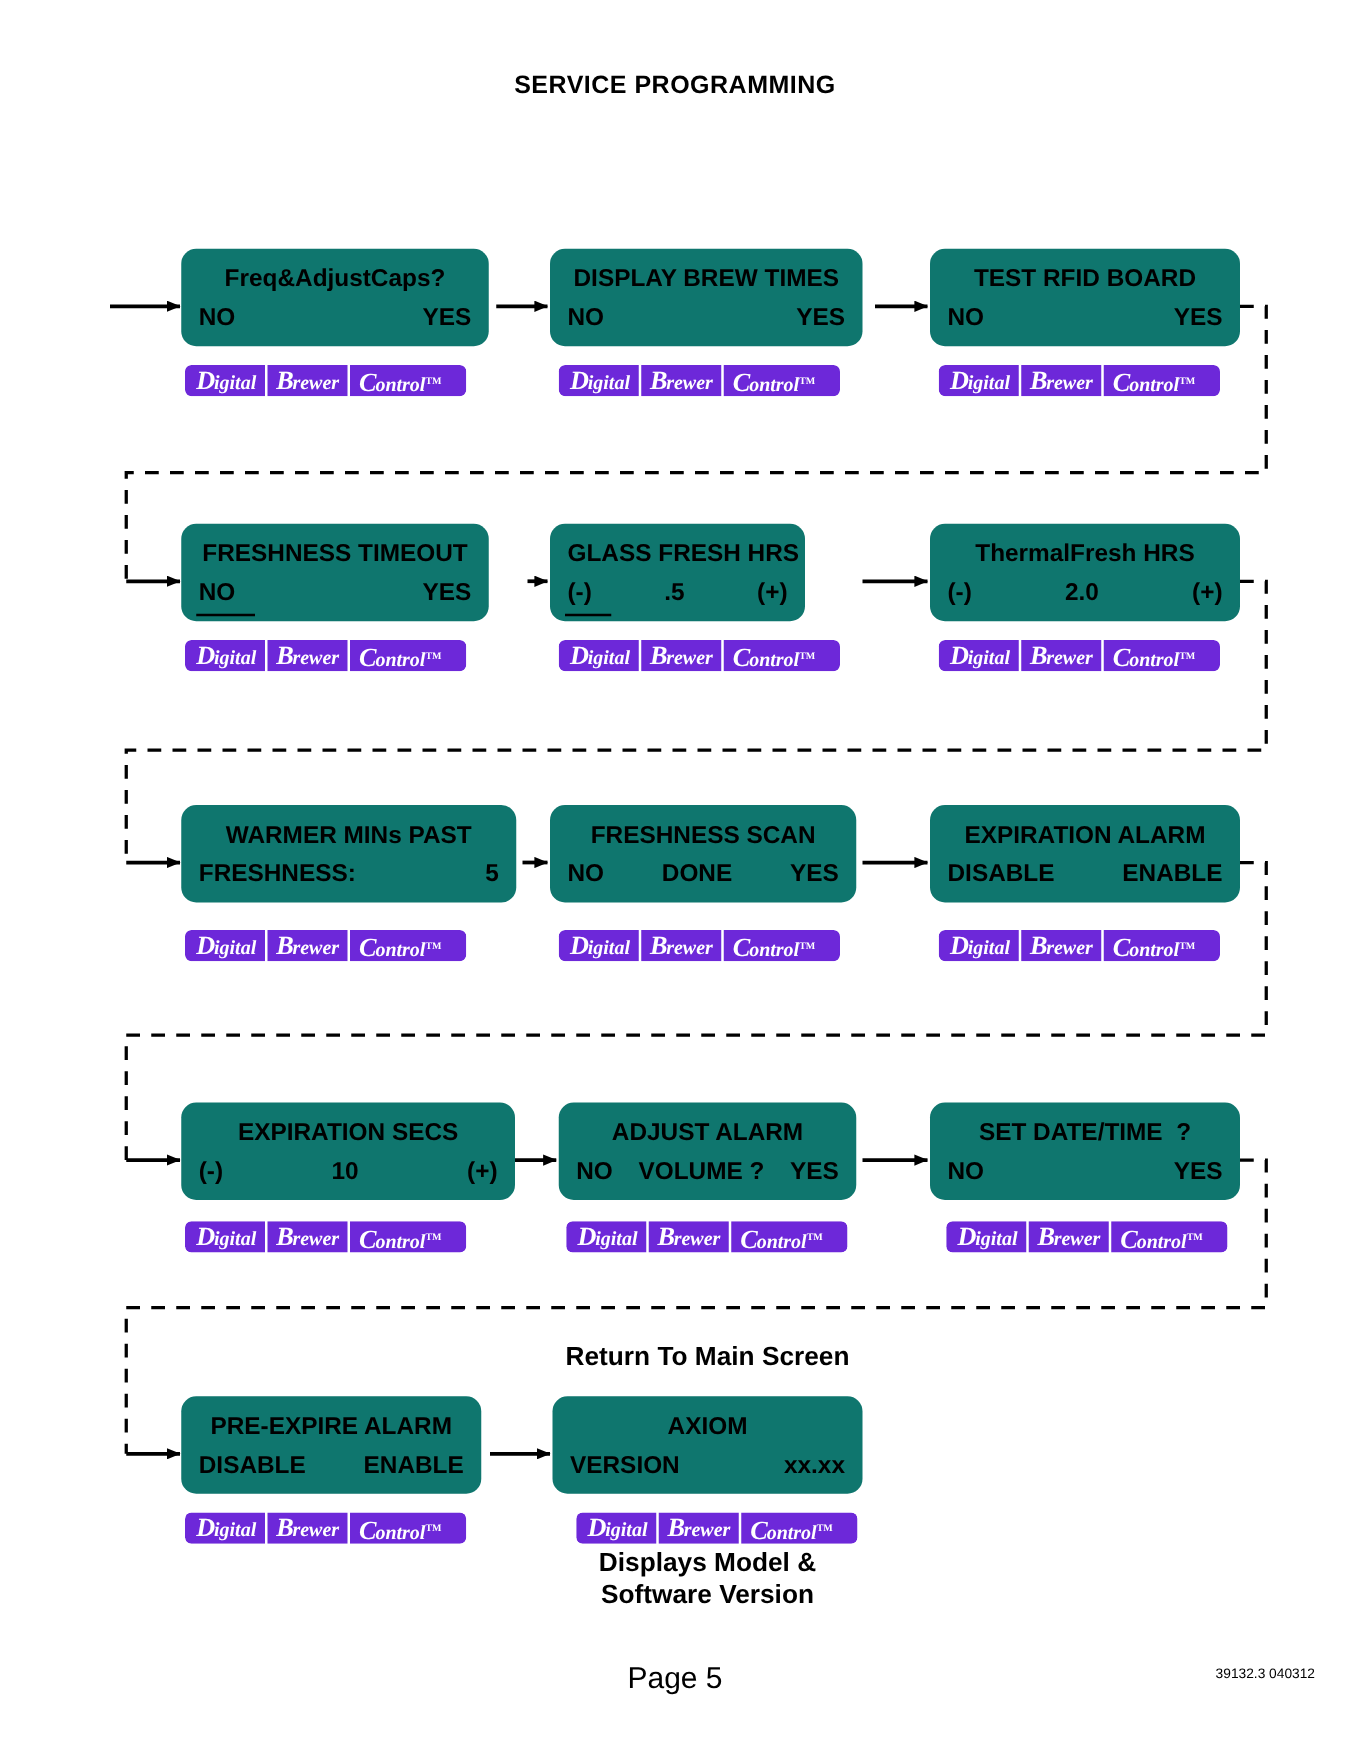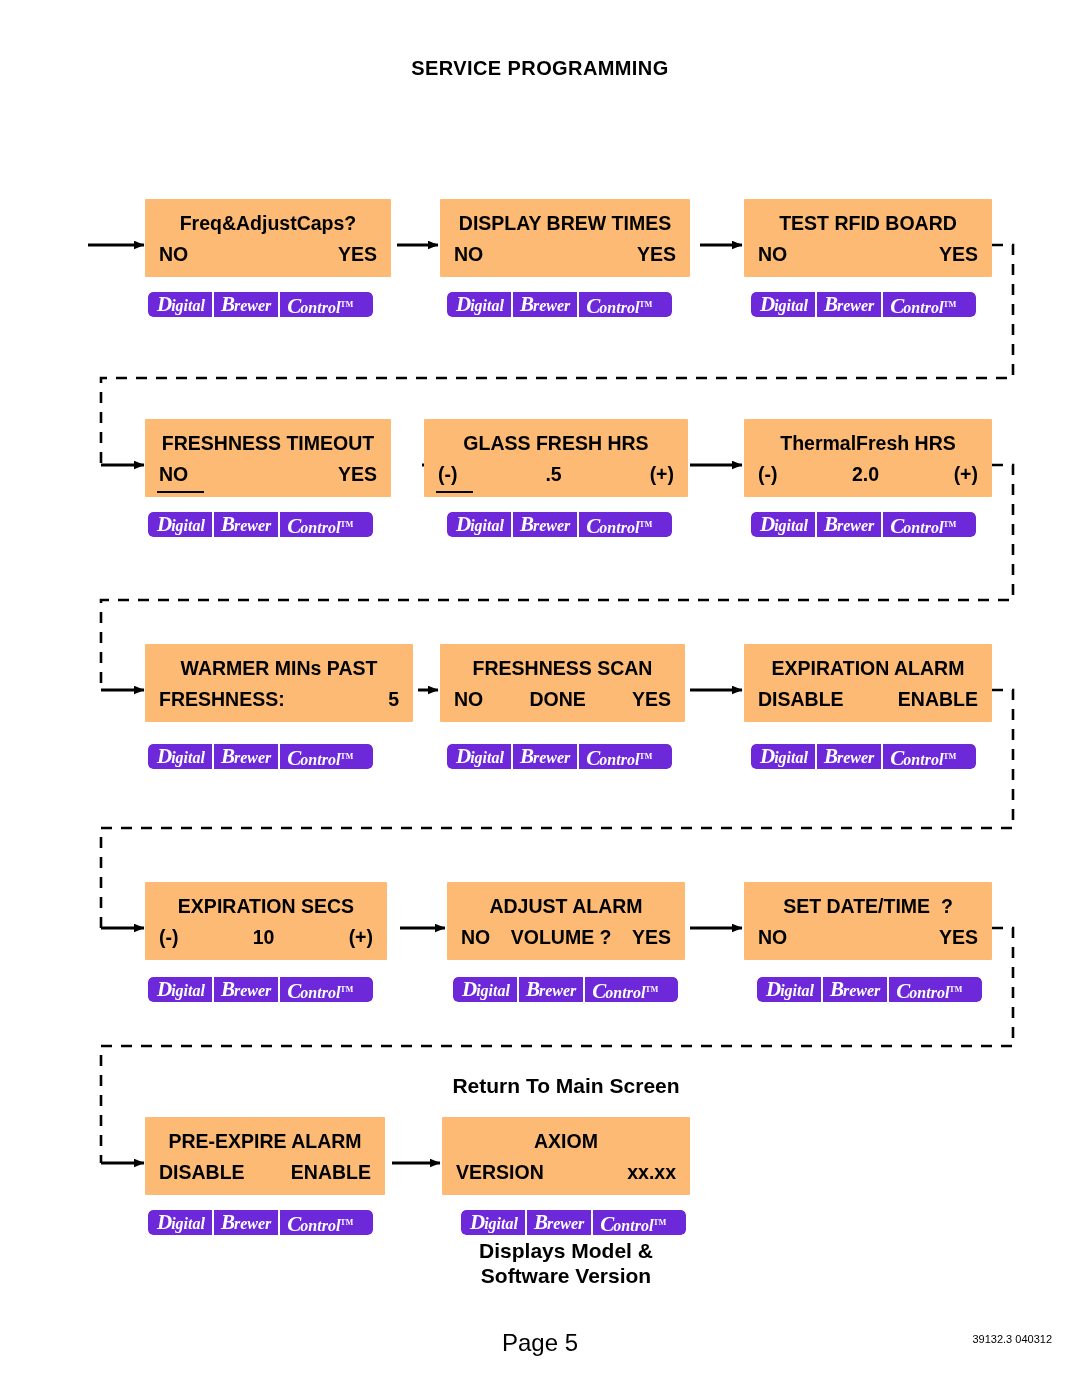--- a/index.html
+++ b/index.html
@@ -43,22 +43,22 @@
     width: 1080px;
     height: 1397px;
     pointer-events: none;
   }
 
   
   .cell {
     position: absolute;
   }
   .lcd {
-    background: #fdba74;
-    border-radius: 1px;
+    background: #0f766e;
+    border-radius: 12px;
     width: 100%;
     box-sizing: border-box;
     padding: 9px 14px 13px 14px;
     height: 78px;
   }
   .lcd-line {
     position: relative;
     white-space: pre;
     font-weight: bold;
     font-size: 19.5px;
@@ -251,21 +251,21 @@
         <span class="seg">YES</span>
       </div>
     </div>
   </div>
   <div class="badge" style="left:148px; top:512px;">
     <div class="badge-seg"><span class="cap">D</span><span>igital</span></div>
     <div class="badge-seg"><span class="cap">B</span><span>rewer</span></div>
     <div class="badge-seg"><span class="cap">C</span><span>ontrol</span><span class="tm">TM</span></div>
   </div>
 
-  <div class="cell" style="left:424px; top:419px; width:264px;">
+  <div class="cell" style="left:440px; top:419px; width:204px;">
     <div class="lcd">
       <div class="lcd-line title">GLASS FRESH HRS</div>
       <div class="lcd-line lcd-row triple">
         <span class="seg cursor">(-)</span>
         <span class="seg">.5</span>
         <span class="seg">(+)</span>
       </div>
     </div>
   </div>
   <div class="badge" style="left:447px; top:512px;">
@@ -329,21 +329,21 @@
         <span class="seg">ENABLE</span>
       </div>
     </div>
   </div>
   <div class="badge" style="left:751px; top:744px;">
     <div class="badge-seg"><span class="cap">D</span><span>igital</span></div>
     <div class="badge-seg"><span class="cap">B</span><span>rewer</span></div>
     <div class="badge-seg"><span class="cap">C</span><span>ontrol</span><span class="tm">TM</span></div>
   </div>
 
-  <div class="cell" style="left:145px; top:882px; width:242px;">
+  <div class="cell" style="left:145px; top:882px; width:267px;">
     <div class="lcd">
       <div class="lcd-line title">EXPIRATION SECS</div>
       <div class="lcd-line lcd-row triple">
         <span class="seg">(-)</span>
         <span class="seg">10</span>
         <span class="seg">(+)</span>
       </div>
     </div>
   </div>
   <div class="badge" style="left:148px; top:977px;">

